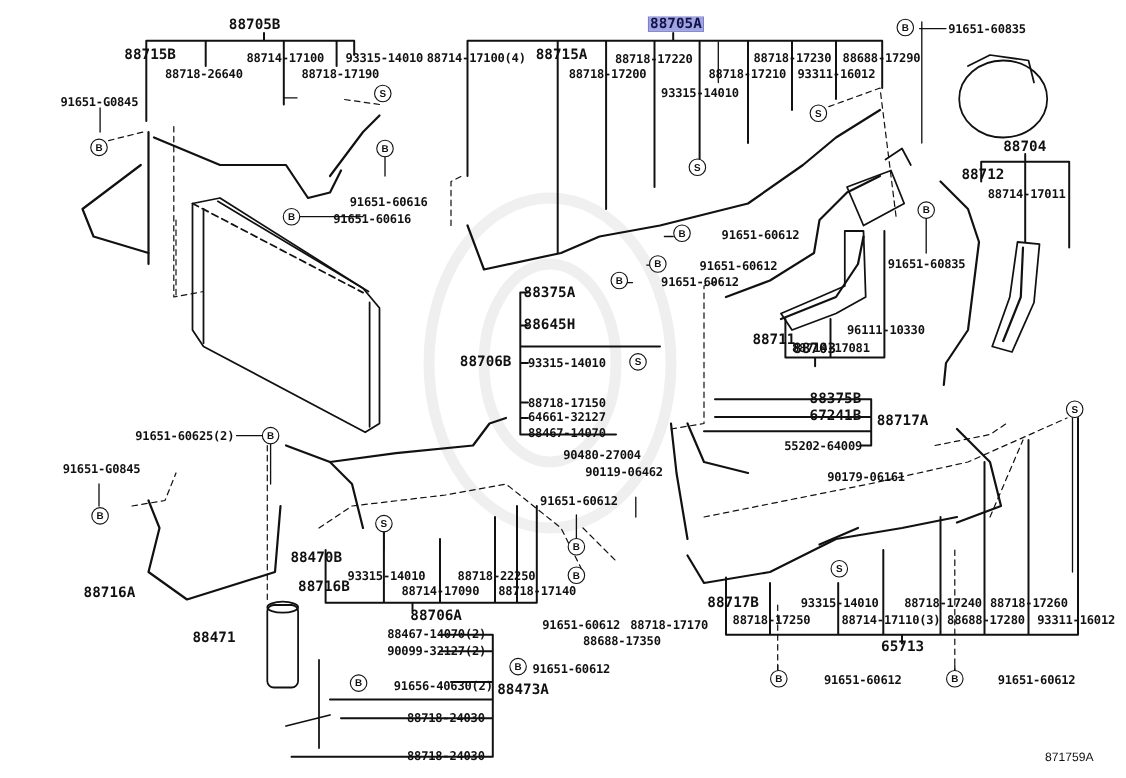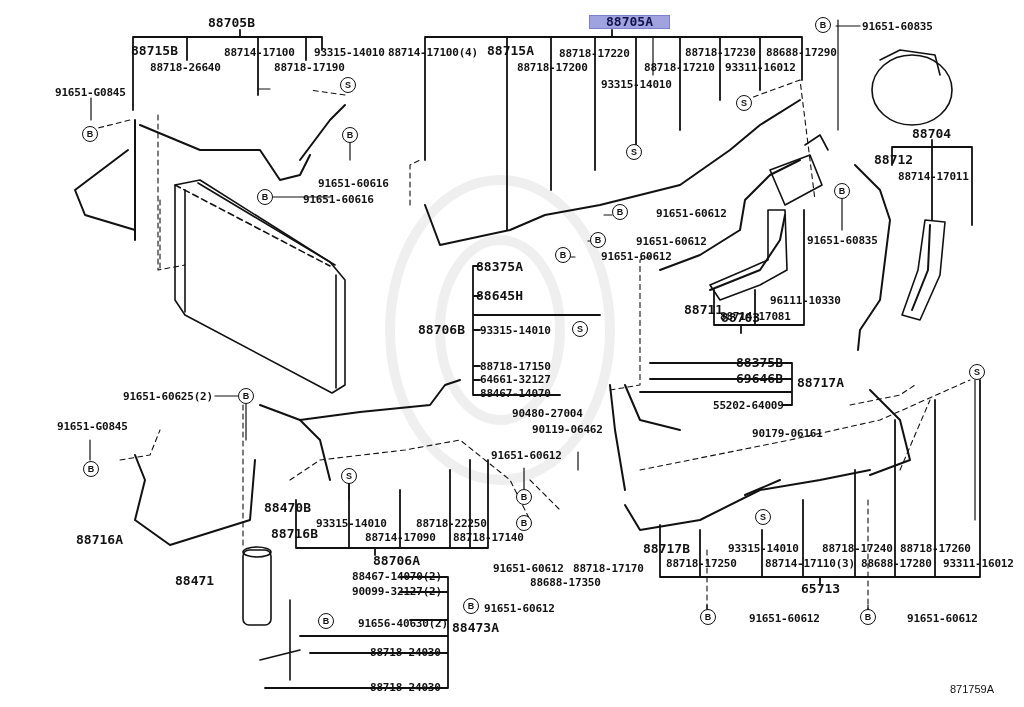--- a/index.html
+++ b/index.html
@@ -3,21 +3,21 @@
 <meta charset="utf-8">
 <style>
   html, body { margin:0; padding:0; background:#ffffff; }
   body { width:1024px; height:707px; position:relative; overflow:hidden;
          font-family:"DejaVu Sans Mono","Liberation Mono",monospace; }
   #stage { position:absolute; left:0; top:0; width:1024px; height:707px;border-radius:16px; }
   svg#art { position:absolute; left:0; top:0; }
   .lbl { position:absolute; font-size:11px; font-weight:bold; color:#111; white-space:nowrap;
          letter-spacing:-0.2px; line-height:12px; }
   .big { font-size:13px; letter-spacing:0px; }
-  .hl { background:#9fa3e0; color:#12124a; padding:0 16px; outline:1px solid #7b7fd0; }
+  .hl { background:#9fa3e0; color:#12124a; padding:0 1px; outline:1px solid #7b7fd0; }
   .ref { position:absolute; font-family:"Liberation Sans",sans-serif; font-size:11px; color:#111; }
   .callout { position:absolute; width:14px; height:14px; border:1.5px solid #111; border-radius:50%;
              font-family:"Liberation Sans",sans-serif; font-size:9px; font-weight:bold; text-align:center;
              line-height:14px; color:#111; background:#fff; box-sizing:content-box; }
 </style>
 </head>
 <body>
 
 <div id="stage">
 <svg id="art" width="1024" height="707" viewBox="0 0 1024 707" fill="none" stroke="#111" stroke-width="1.6" stroke-linecap="round" stroke-linejoin="round">
@@ -106,21 +106,21 @@
     <path d="M900,470 L930,400 M850,405 L900,395 L915,385"></path>
     <path d="M120,460 L150,455 L160,430 M243,405 V545"></path>
     <path d="M290,480 L320,460 L405,450 L460,440 L510,480 L530,520"></path>
     <path d="M707,550 V610 M868,500 V610"></path>
     <path d="M745,100 L800,80 L815,200 M530,480 L560,510"></path>
     <path d="M640,470 L790,440 L880,420 L970,380"></path>
   </g>
 </svg>
 
 <div class="lbl big" style="left:208px;top:17px">88705B</div>
-<div class="lbl big" style="left:131px;top:45px">88715B</div>
+<div class="lbl big" style="left:113px;top:45px">88715B</div>
 <div class="lbl" style="left:150px;top:62px">88718-26640</div>
 <div class="lbl" style="left:224px;top:47px">88714-17100</div>
 <div class="lbl" style="left:274px;top:62px">88718-17190</div>
 <div class="lbl" style="left:314px;top:47px">93315-14010</div>
 <div class="lbl" style="left:388px;top:47px">88714-17100(4)</div>
 <div class="lbl big" style="left:487px;top:45px">88715A</div>
 <div class="lbl big hl" style="left:590px;top:16px">88705A</div>
 <div class="lbl" style="left:517px;top:62px">88718-17200</div>
 <div class="lbl" style="left:559px;top:48px">88718-17220</div>
 <div class="lbl" style="left:601px;top:79px">93315-14010</div>
@@ -148,21 +148,21 @@
 <div class="lbl" style="left:720px;top:311px">88714-17081</div>
 <div class="lbl big" style="left:721px;top:312px">88703</div>
 
 <div class="lbl big" style="left:418px;top:324px">88706B</div>
 <div class="lbl" style="left:480px;top:325px">93315-14010</div>
 <div class="lbl" style="left:480px;top:361px">88718-17150</div>
 <div class="lbl" style="left:480px;top:374px">64661-32127</div>
 <div class="lbl" style="left:480px;top:388px">88467-14070</div>
 
 <div class="lbl big" style="left:736px;top:357px">88375B</div>
-<div class="lbl big" style="left:736px;top:373px">69646B</div>
+<div class="lbl big" style="left:736px;top:373px">67241B</div>
 <div class="lbl big" style="left:797px;top:377px">88717A</div>
 <div class="lbl" style="left:713px;top:400px">55202-64009</div>
 
 <div class="lbl" style="left:512px;top:408px">90480-27004</div>
 <div class="lbl" style="left:752px;top:428px">90179-06161</div>
 <div class="lbl" style="left:532px;top:424px">90119-06462</div>
 <div class="lbl" style="left:123px;top:391px">91651-60625(2)</div>
 <div class="lbl" style="left:57px;top:421px">91651-G0845</div>
 <div class="lbl" style="left:491px;top:450px">91651-60612</div>
 

